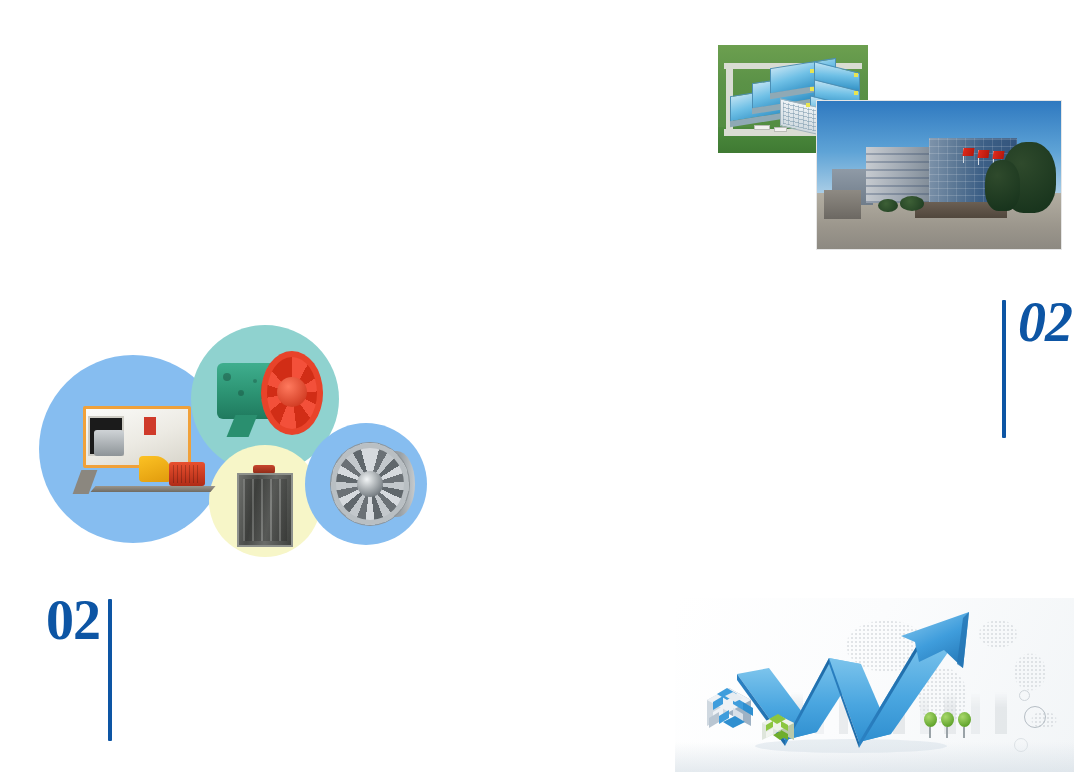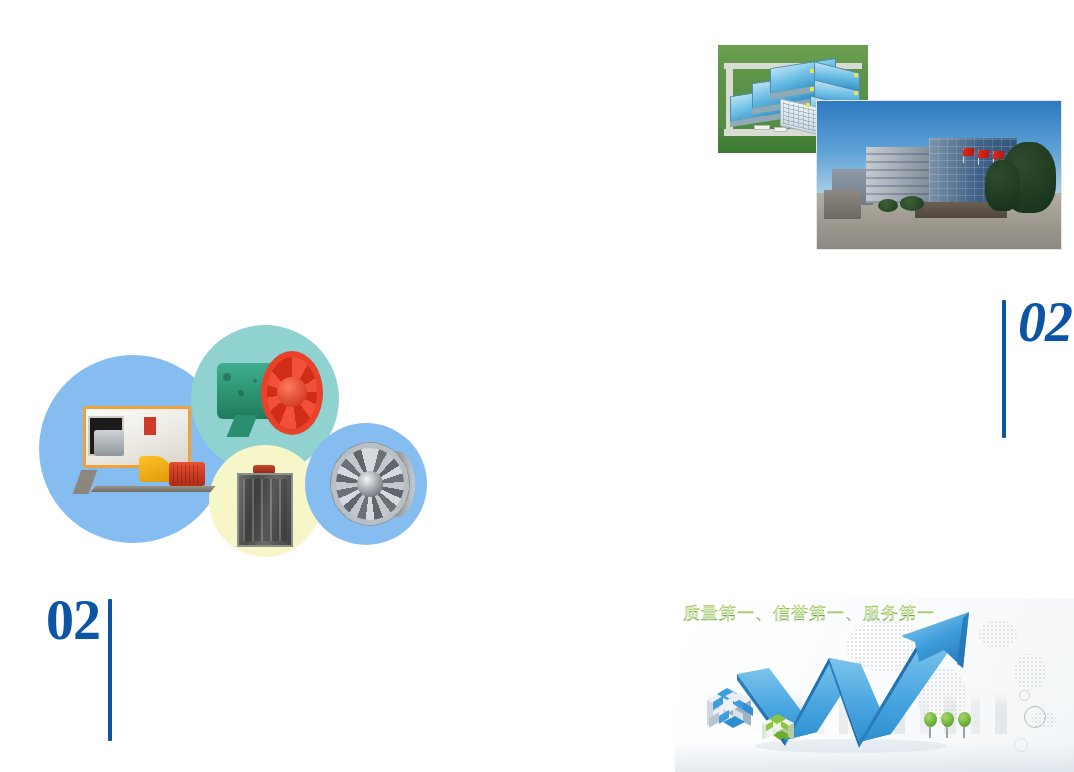--- a/index.html
+++ b/index.html
@@ -550,16 +550,15 @@
         <span class="trunk"></span>
       </div>
     </div>
 
     <div class="bubble" id="bub-1"></div>
     <div class="bubble" id="bub-2"></div>
     <div class="bubble" id="bub-3"></div>
 
     <div class="floor-reflection"></div>
 
-    <div class="banner-slogan">质量第一、信誉第一、服务第一</div>
   </div>
 
 </div>
 
 </body></html>

